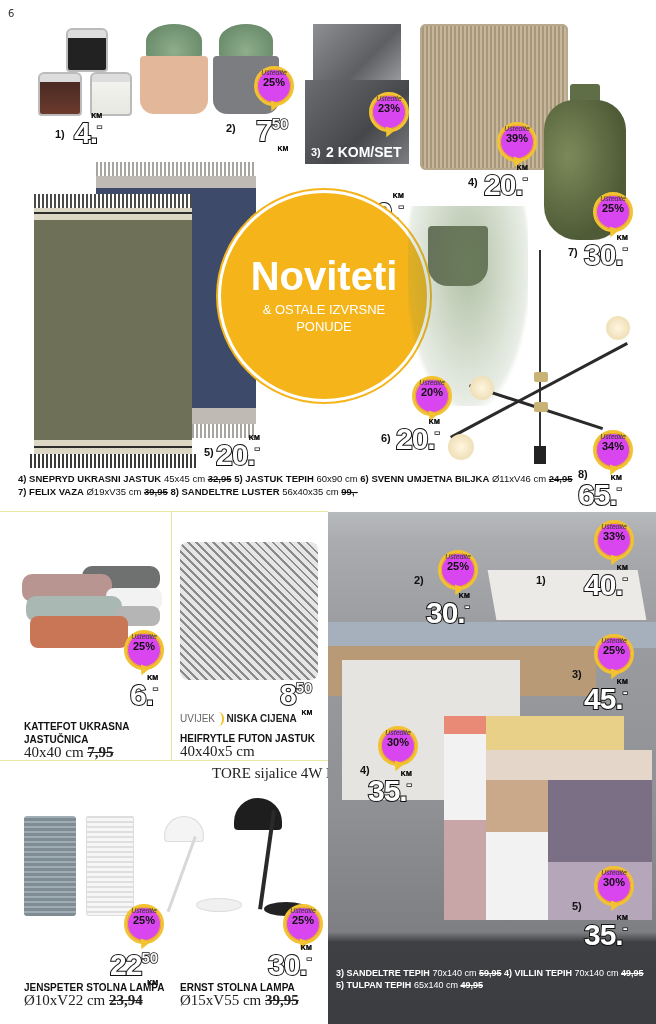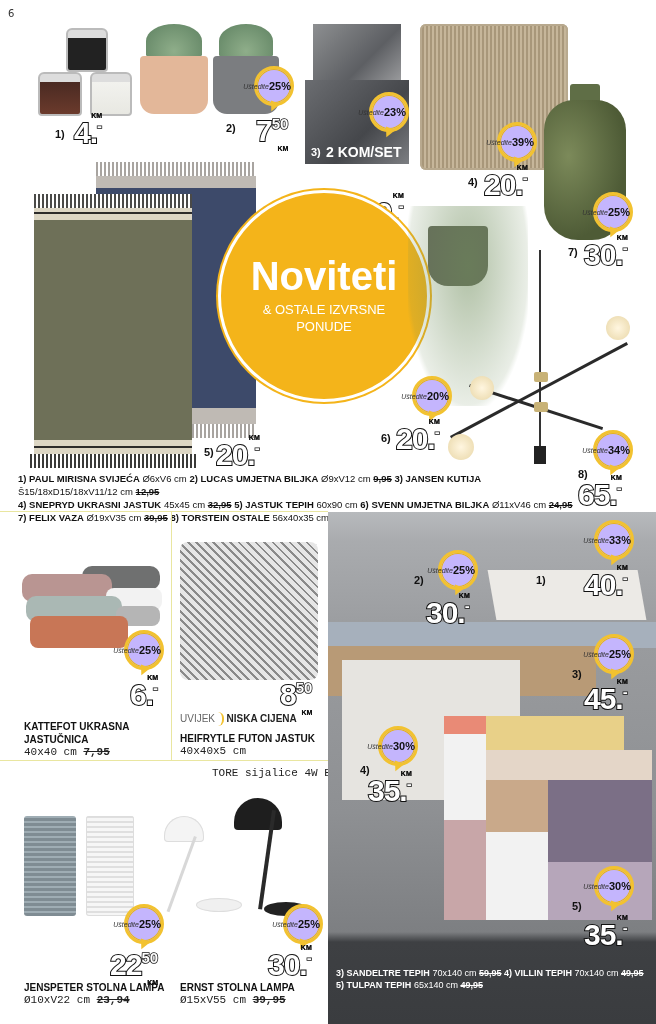--- a/index.html
+++ b/index.html
@@ -20,22 +20,22 @@
   .price .sup { position: relative; display: inline-block; vertical-align: top; font-size: 15px; -webkit-text-stroke: 1.5px #111; }
   .price .km { position: absolute; font-size: 7px; -webkit-text-stroke: 0; color: #111; font-weight: 700; }
   .price .km.top { top: -6px; right: 0; }
   .price .km.bot { bottom: -6px; right: 0; }
   .label-num { position: absolute; font-family: "Liberation Sans", sans-serif; font-weight: 700; font-size: 11px; color: #111; }
   .label-num.light { color: #fff; }
 
   
   .bubble {
     position: absolute; width: 40px; height: 40px; border-radius: 50%;
-    background: #c4b5fd; border: 3px solid #f2c230;
-    display: flex; flex-direction: row; align-items: center; justify-content: flex-end;
+    background: #d946ef; border: 3px solid #f2c230;
+    display: flex; flex-direction: column; align-items: center; justify-content: flex-start;
     box-shadow: 0 0 0 1px #e7b31c inset;
   }
   .bubble::after {
     content: ""; position: absolute; left: 12px; bottom: -9px; width: 0; height: 0;
     border-left: 4px solid transparent; border-right: 6px solid transparent;
     border-top: 10px solid #f2c230; transform: rotate(20deg);
   }
   .bubble .b-label { font-family: "Liberation Sans", sans-serif; font-style: italic; font-size: 7px; color: #333; line-height: 1; }
   .bubble .b-pct { font-family: "Liberation Sans", sans-serif; font-weight: 700; font-size: 11px; color: #111; line-height: 1.1; }
 
@@ -56,21 +56,21 @@
 
   .desc-block { left: 18px; top: 472px; width: 620px; font-family: "Liberation Sans", sans-serif; font-size: 9.5px; line-height: 13px; color: #111; }
   .desc-block b { font-weight: 700; }
   .desc-block s { font-weight: 700; }
 
   
   .cell-border-h { position: absolute; height: 1px; background: #e9e6a0; }
   .cell-border-v { position: absolute; width: 1px; background: #e9e6a0; }
 
   .prod-name { position: absolute; font-family: "Liberation Sans", sans-serif; font-weight: 700; font-size: 10px; color: #111; line-height: 13px; }
-  .prod-dim { position: absolute; font-family: Liberation Mono, monospace; font-size: 11px; color: #222; line-height: 12px; }
+  .prod-dim { position: absolute; font-family: Liberation Serif, serif; font-size: 15px; color: #222; line-height: 12px; }
   .prod-dim s, .prod-dim b { font-weight: 700; }
 
   .rug-panel { left: 328px; top: 512px; width: 328px; height: 512px; background: linear-gradient(#b7babd 0, #a9abae 30px, #9a9c9f 120px, #8e9093 300px, #7d7f82 420px, #3e4043 430px, #3a3c3f 100%); overflow: hidden; }
   .rug-desc { left: 336px; top: 968px; width: 316px; font-family: "Liberation Sans", sans-serif; font-size: 9px; line-height: 11.5px; color: #fff; }
   .rug-desc b { font-weight: 700; }
   .rug-desc s { font-weight: 700; }
 </style>
 </head>
 <body>
 
@@ -199,32 +199,27 @@
   <span class="b-pct">34%</span>
 </div>
 <div class="label-num" style="left:578px;top:468px;">8)</div>
 <div class="price" style="left:578px;top:480px;">
   <span class="main">65.</span><span class="sup">-</span>
   <span class="km top">KM</span>
 </div>
 
 <div class="abs desc-block" style="width:560px;">
   <div>
-    <b>1)</b> <b>PAUL MIRISNA SVIJEĆA</b> <span>Ø6xV6 cm</span>
-    <b>2)</b> <b>LUCAS UMJETNA BILJKA</b> <span>Ø9xV12 cm</span> <s>9,95</s>
-    <b>3)</b> <b>JANSEN KUTIJA</b> <span>Š15/18xD15/18xV11/12 cm</span> <s>12,95</s>
-  </div>
-  <div>
     <b>4)</b> <b>SNEPRYD UKRASNI JASTUK</b> <span>45x45 cm</span> <s>32,95</s>
     <b>5)</b> <b>JASTUK TEPIH</b> <span>60x90 cm</span>
     <b>6)</b> <b>SVENN UMJETNA BILJKA</b> <span>Ø11xV46 cm</span> <s>24,95</s>
   </div>
   <div>
     <b>7)</b> <b>FELIX VAZA</b> <span>Ø19xV35 cm</span> <s>39,95</s>
-    <b>8)</b> <b>TORSTEIN OSTALE</b> <span>56x40x35 cm</span> <s>99,-</s>
+    <b>8)</b> <b>SANDELTRE LUSTER</b> <span>56x40x35 cm</span> <s>99,-</s>
   </div>
 </div>
 
 <div class="cell-border-h" style="left:0;top:511px;width:328px;"></div>
 <div class="cell-border-v" style="left:171px;top:511px;height:250px;"></div>
 <div class="cell-border-h" style="left:0;top:760px;width:328px;"></div>
 
 <div class="img" style="left:22px;top:562px;width:140px;height:90px;">
   <div style="position:absolute;left:60px;top:4px;width:78px;height:24px;background:#6f7070;border-radius:10px;"></div>
   <div style="position:absolute;left:0;top:12px;width:90px;height:28px;background:#b99592;border-radius:10px;"></div>

